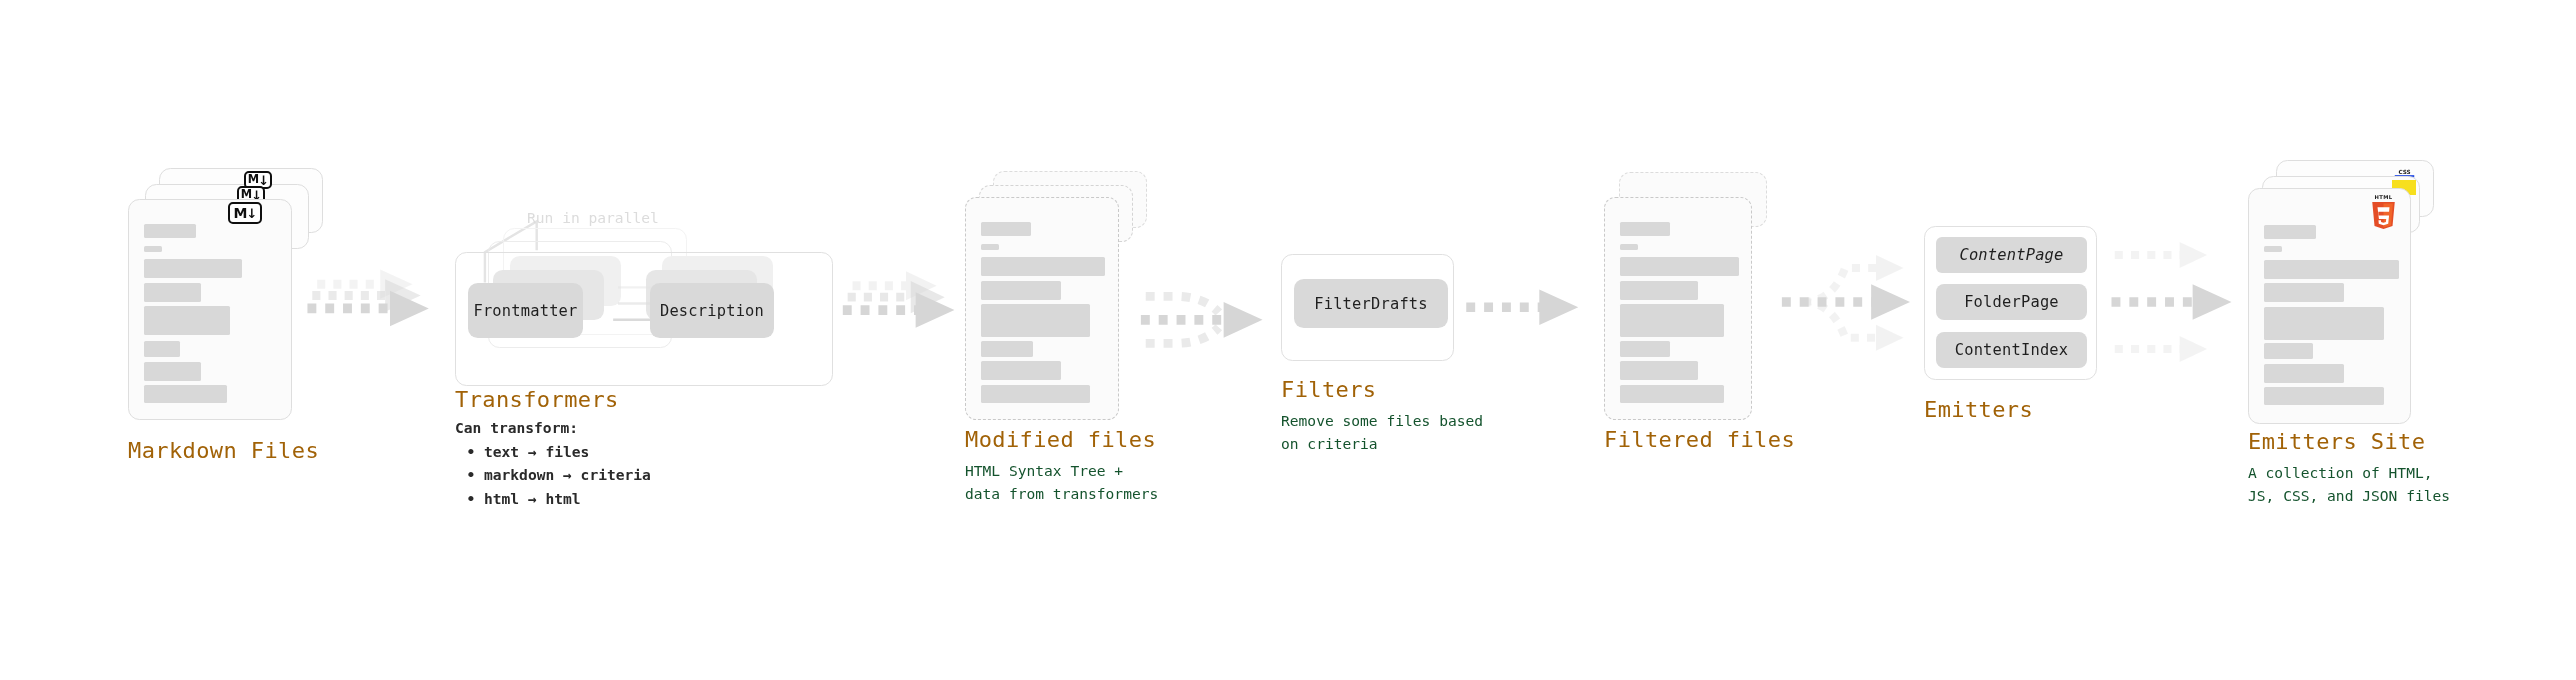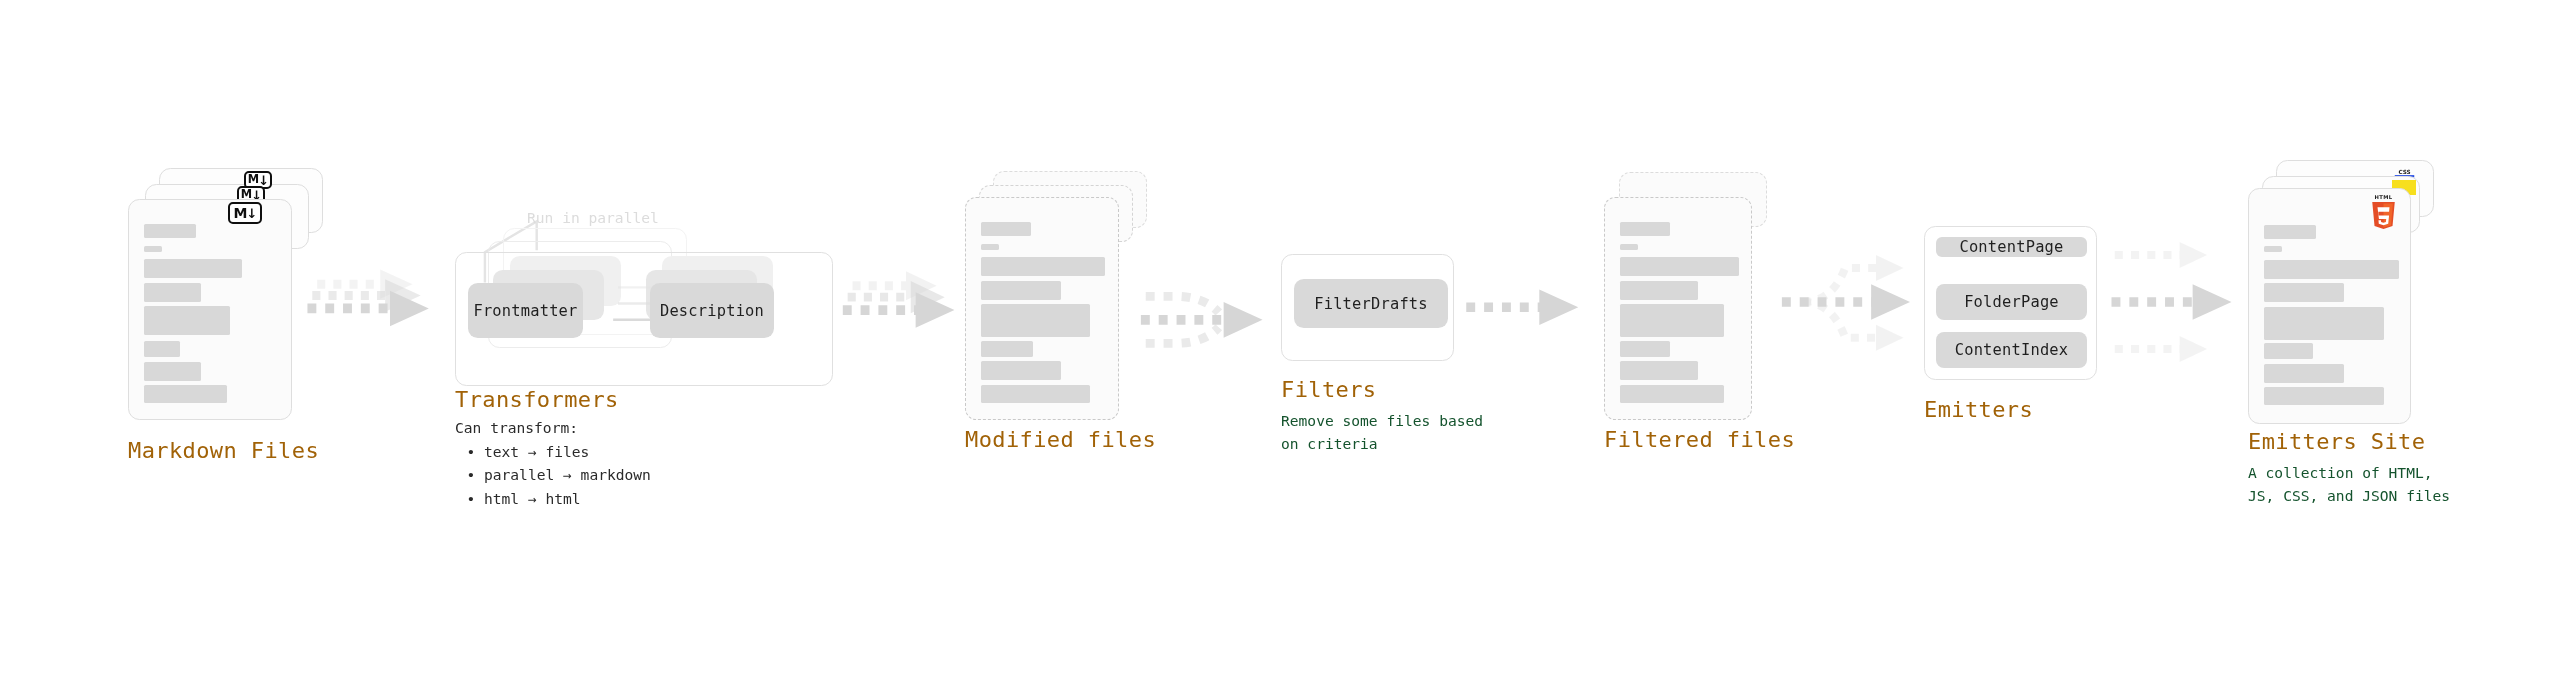--- a/index.html
+++ b/index.html
@@ -215,24 +215,24 @@
           <polygon points="46,47 62,54 46,61" fill="#dadada" stroke="none"></polygon>
       </g>
     </svg>
 
     <div class="pill" style="left:468px; top:283px; width:115px; height:55px;">Frontmatter</div>
     <div class="pill" style="left:650px; top:283px; width:124px; height:55px;">Description</div>
   </div>
 
   <div class="cap-title" style="left:455px; top:387px;">Transformers</div>
 
-  <div class="cap-list" style="left:455px; top:416px;">
+  <div class="cap-list" style="left:455px; top:416px;font-weight:bold;">
     <span class="hdr">Can transform:</span>
     <span class="li">•&nbsp;<span>text → files</span></span>
-    <span class="li">•&nbsp;<span>parallel → markdown</span></span>
+    <span class="li">•&nbsp;<span>markdown → criteria</span></span>
     <span class="li">•&nbsp;<span>html → html</span></span>
   </div>
 
   <svg class="arrow-svg" style="left:841px; top:268px; width:146px; height:89px;" viewBox="0 0 180 110">
     <g opacity="0.30">
       <line x1="14" y1="22" x2="82" y2="22" stroke="#d6d6d6" stroke-width="11" stroke-dasharray="10 10"></line>
       <polygon points="80,4 118,22 80,40" fill="#d6d6d6"></polygon>
     </g>
     <g opacity="0.55">
       <line x1="8" y1="36" x2="88" y2="36" stroke="#d6d6d6" stroke-width="11" stroke-dasharray="10 10"></line>
@@ -253,20 +253,22 @@
       <div class="doc-line" style="left:14.6px; top:59px; width:124px; height:18.7px;"></div>
       <div class="doc-line" style="left:14.6px; top:83px;width:80px;  height:18.7px;"></div>
       <div class="doc-line" style="left:14.6px; top:106px;width:109px; height:32.5px;"></div>
       <div class="doc-line" style="left:14.6px; top:143px;width:52px;  height:16.3px;"></div>
       <div class="doc-line" style="left:14.6px; top:163px;width:80px;  height:18.7px;"></div>
       <div class="doc-line" style="left:14.6px; top:187px;width:109px; height:18px;"></div>
     </div>
   </div>
 
   <div class="cap-title" style="left:965px; top:427px;">Modified files</div>
+  <div class="cap-sub" style="left:965px; top:460px;">HTML Syntax Tree +
+data from transformers</div>
 
   <svg class="arrow-svg" style="left:1136px; top:262px; width:146px; height:106px;" viewBox="0 0 180 130">
     <g fill="none" stroke="#eaeaea" stroke-width="11" stroke-dasharray="11 11">
       <path d="M 12 42 L 48 42 Q 84 42 102 62"></path>
       <path d="M 12 100 L 48 100 Q 84 100 102 80"></path>
     </g>
     <line x1="6" y1="71" x2="112" y2="71" stroke="#d6d6d6" stroke-width="12" stroke-dasharray="11 11"></line>
     <polygon points="108,49 156,71 108,93" fill="#d6d6d6"></polygon>
   </svg>
 
@@ -308,21 +310,21 @@
     <g opacity="0.42">
       <path d="M 34 90 Q 70 90 86 134 L 126 134" fill="none" stroke="#e2e2e2" stroke-width="10" stroke-dasharray="10 10"></path>
       <polygon points="124,118 158,134 124,150" fill="#e2e2e2"></polygon>
     </g>
 
     <line x1="8" y1="90" x2="120" y2="90" stroke="#d6d6d6" stroke-width="12" stroke-dasharray="11 11"></line>
     <polygon points="118,68 166,90 118,112" fill="#d6d6d6"></polygon>
   </svg>
 
   <div class="group-box" style="left:1924px; top:226px; width:173px; height:154px;"></div>
-  <div class="pill" style="left:1936px; top:237px; width:151px; height:20px; border-radius:6px;">ContentPage</div>
+  <div class="pill" style="left:1936px; top:237px; width:151px; height:36px; border-radius:6px;font-style:italic;">ContentPage</div>
   <div class="pill" style="left:1936px; top:284px; width:151px; height:36px; border-radius:8.1px;">FolderPage</div>
   <div class="pill" style="left:1936px; top:332px; width:151px; height:36px; border-radius:8.1px;">ContentIndex</div>
 
   <div class="cap-title" style="left:1924px; top:397px;">Emitters</div>
 
   <svg class="arrow-svg" style="left:2103px; top:229px; width:163px; height:146px;" viewBox="0 0 200 180">
     <g opacity="0.38">
       <line x1="14" y1="32" x2="96" y2="32" stroke="#e2e2e2" stroke-width="10" stroke-dasharray="10 10"></line>
       <polygon points="94,16 128,32 94,48" fill="#e2e2e2"></polygon>
     </g>

